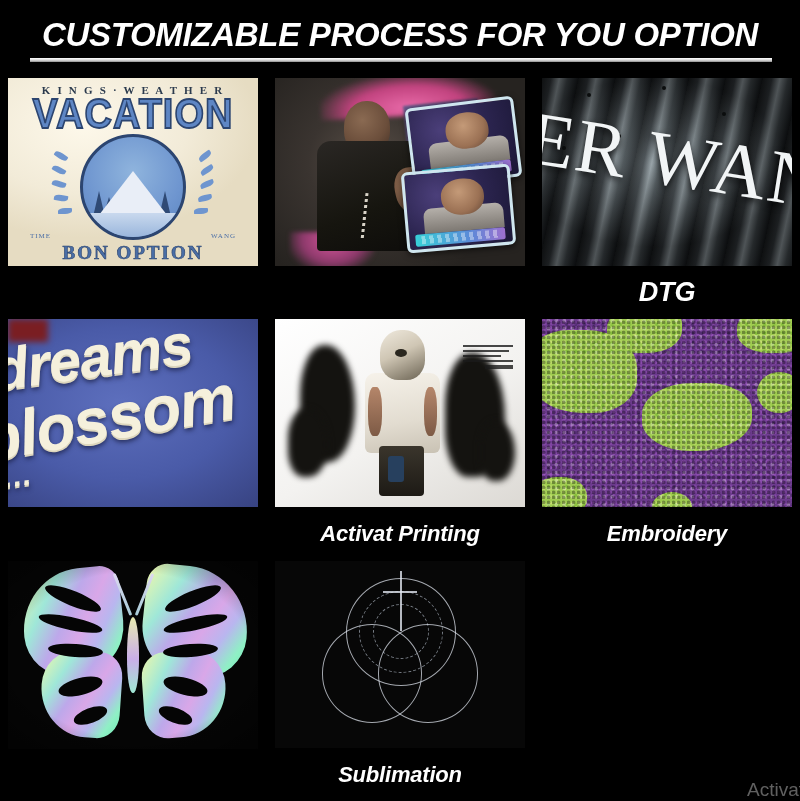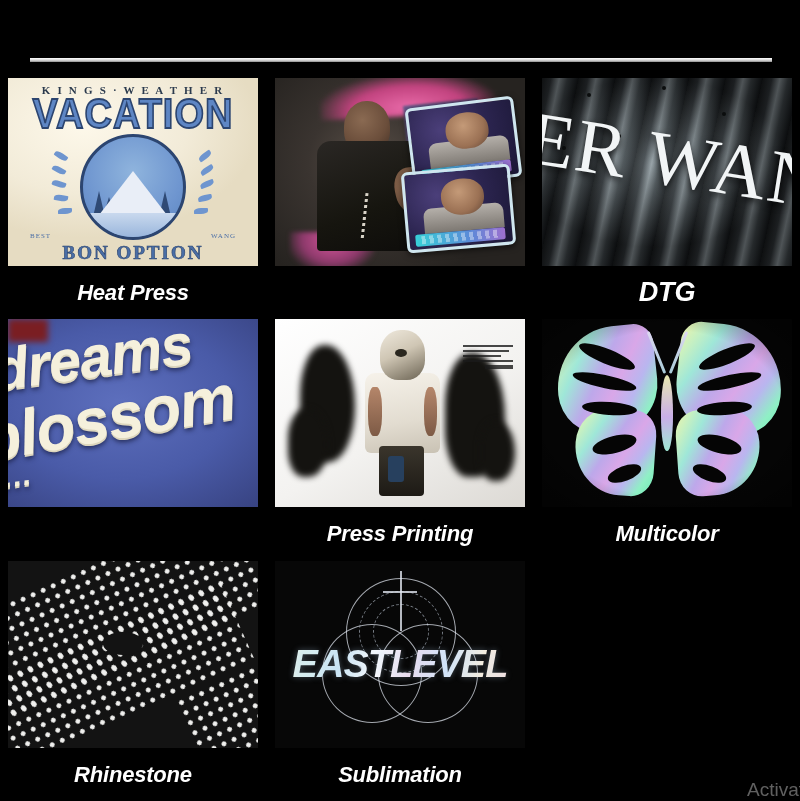--- a/index.html
+++ b/index.html
@@ -647,20 +647,21 @@
     font-size: 19px;
     color: rgba(175,175,175,.55);
     white-space: nowrap;
     pointer-events: none;
   }
 </style>
 </head>
 <body>
 
 <div class="header">
+  <div class="title">CUSTOMIZABLE PROCESS FOR YOU OPTION</div>
   <div class="title-underline"></div>
 </div>
 
 <div class="grid">
 
   <div class="cell">
     <div class="thumb heatpress">
       <div class="hp-wrap">
         <div class="hp-arc">K I N G S · W E A T H E R</div>
         <div class="hp-main">VACATION</div>
@@ -685,25 +686,24 @@
           </div>
           <div class="hp-laurel">
             <i style="right:2px;top:8px;transform:rotate(-35deg)"></i>
             <i style="right:0px;top:22px;transform:rotate(-30deg)"></i>
             <i style="right:0px;top:36px;transform:rotate(-20deg)"></i>
             <i style="right:2px;top:50px;transform:rotate(-10deg)"></i>
             <i style="right:6px;top:63px;transform:rotate(0deg)"></i>
           </div>
         </div>
         <div class="hp-bottom">BON OPTION</div>
-        <div class="hp-tiny l">BEST</div>
+        <div class="hp-tiny l">TIME</div>
         <div class="hp-tiny r">WANG</div>
       </div>
     </div>
-    <div class="caption">Heat Press</div>
   </div>
 
   <div class="cell">
     <div class="thumb transfer">
       <div class="tp-pinktop"></div>
       <div class="tp-pinkbot"></div>
       <div class="tp-purple"></div>
       <div class="tp-person">
         <div class="tp-head"></div>
         <div class="tp-body"></div>
@@ -764,23 +764,37 @@
         <div class="sp-blue"></div>
       </div>
       <div class="sp-textblk">
         <i></i>
           <i></i>
           <i></i>
           <i></i>
           <i></i>
       </div>
     </div>
-    <div class="caption">Press Printing</div>
+    <div class="caption">Activat Printing</div>
   </div>
 
+  <div class="cell">
+    <div class="thumb embro">
+      <div class="em-green" style="left:-6%;top:6%;width:44%;height:44%;border-radius:38% 46% 40% 50%"></div>
+      <div class="em-green" style="left:26%;top:-8%;width:30%;height:26%;border-radius:50% 40% 46% 40%"></div>
+      <div class="em-green" style="right:-8%;top:-6%;width:30%;height:24%;border-radius:44%"></div>
+      <div class="em-green" style="left:40%;top:34%;width:44%;height:36%;border-radius:46% 40% 50% 44%"></div>
+      <div class="em-green" style="right:-4%;top:28%;width:18%;height:22%;border-radius:50%"></div>
+      <div class="em-green" style="left:-4%;bottom:-6%;width:22%;height:22%;border-radius:46%"></div>
+      <div class="em-green" style="left:44%;bottom:-8%;width:16%;height:16%;border-radius:50%"></div>
+      <div class="em-noise"></div>
+      <div class="em-noise2"></div>
+    </div>
+    <div class="caption">Embroidery</div>
+  </div>
 
   <div class="cell">
     <div class="thumb multic">
       <div style="position:absolute;inset:0">
         <div class="mc-wing tl"></div>
         <div class="mc-wing tr"></div>
         <div class="mc-wing bl"></div>
         <div class="mc-wing br"></div>
         <div class="mc-vein" style="left:14%;top:16%;width:24%;height:8%;transform:rotate(22deg)"></div>
         <div class="mc-vein" style="left:12%;top:30%;width:26%;height:7%;transform:rotate(12deg)"></div>
@@ -791,44 +805,33 @@
         <div class="mc-vein" style="left:20%;top:62%;width:18%;height:9%;transform:rotate(-14deg)"></div>
         <div class="mc-vein" style="right:20%;top:62%;width:18%;height:9%;transform:rotate(14deg)"></div>
         <div class="mc-vein" style="left:26%;top:78%;width:14%;height:8%;transform:rotate(-20deg)"></div>
         <div class="mc-vein" style="right:26%;top:78%;width:14%;height:8%;transform:rotate(20deg)"></div>
         <div class="mc-ant l"></div>
         <div class="mc-ant r"></div>
         <div class="mc-body"></div>
       </div>
       <div class="mc-fade"></div>
     </div>
-    <div class="caption">Multicolor</div>
   </div>
 
-  <div class="cell">
-    <div class="thumb rhine">
-      <div class="rh-band one"></div>
-      <div class="rh-band two"></div>
-      <div class="rh-band three"></div>
-      <div class="rh-mask" style="left:38%;top:38%;width:16%;height:12%"></div>
-    </div>
-    <div class="caption">Rhinestone</div>
-  </div>
 
   <div class="cell">
     <div class="thumb reflect">
       <div class="rf-emblem">
         <div class="rf-ring" style="left:18%;top:6%;width:64%;height:64%"></div>
         <div class="rf-ring" style="left:4%;top:34%;width:58%;height:58%"></div>
         <div class="rf-ring" style="right:4%;top:34%;width:58%;height:58%"></div>
         <div class="rf-arc" style="left:26%;top:14%;width:48%;height:48%"></div>
         <div class="rf-arc" style="left:34%;top:22%;width:32%;height:32%"></div>
         <div class="rf-cross-v"></div>
         <div class="rf-cross-h"></div>
       </div>
-      <div class="rf-title">EASTLEVEL</div>
     </div>
     <div class="caption">Sublimation</div>
   </div>
 
 </div>
 
 <div class="activate-watermark">Activat</div>
 
 </body></html>

